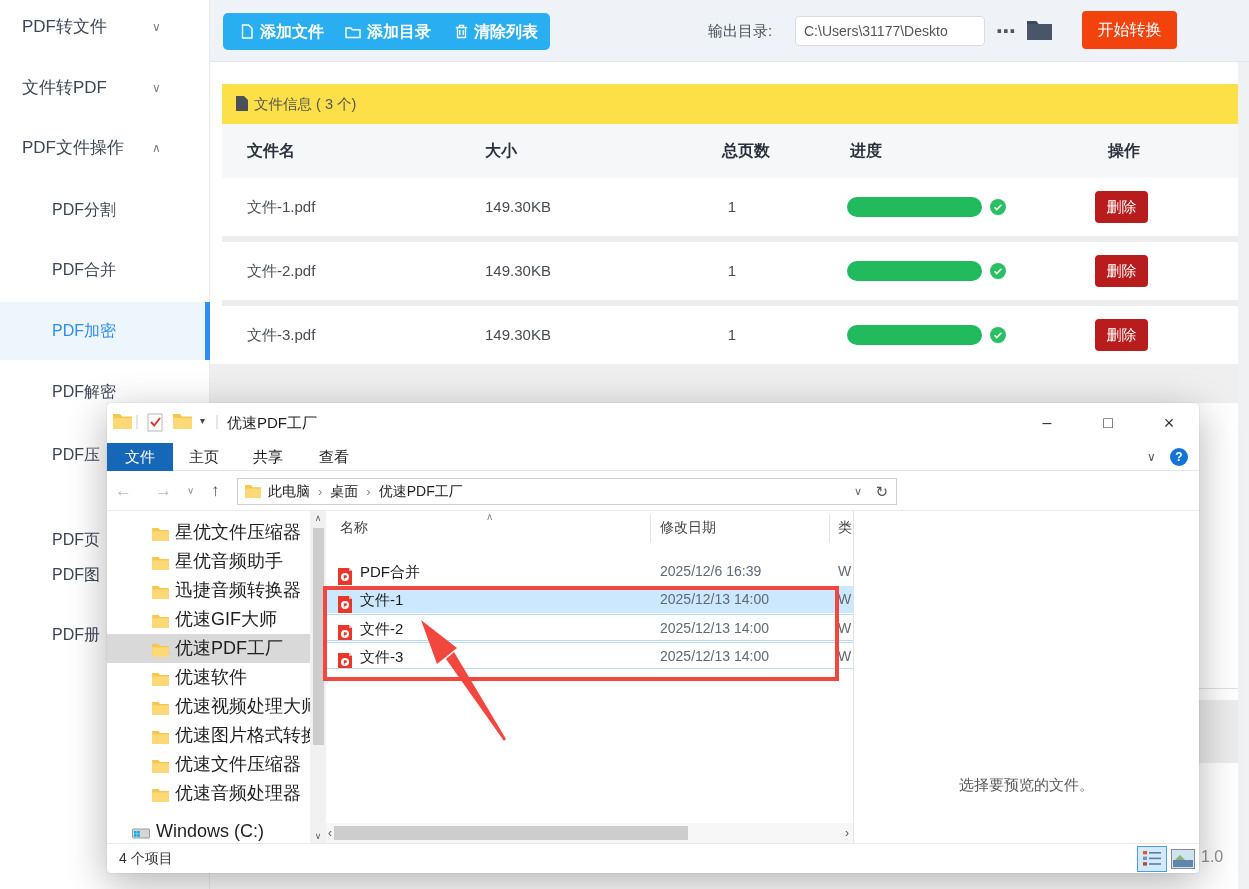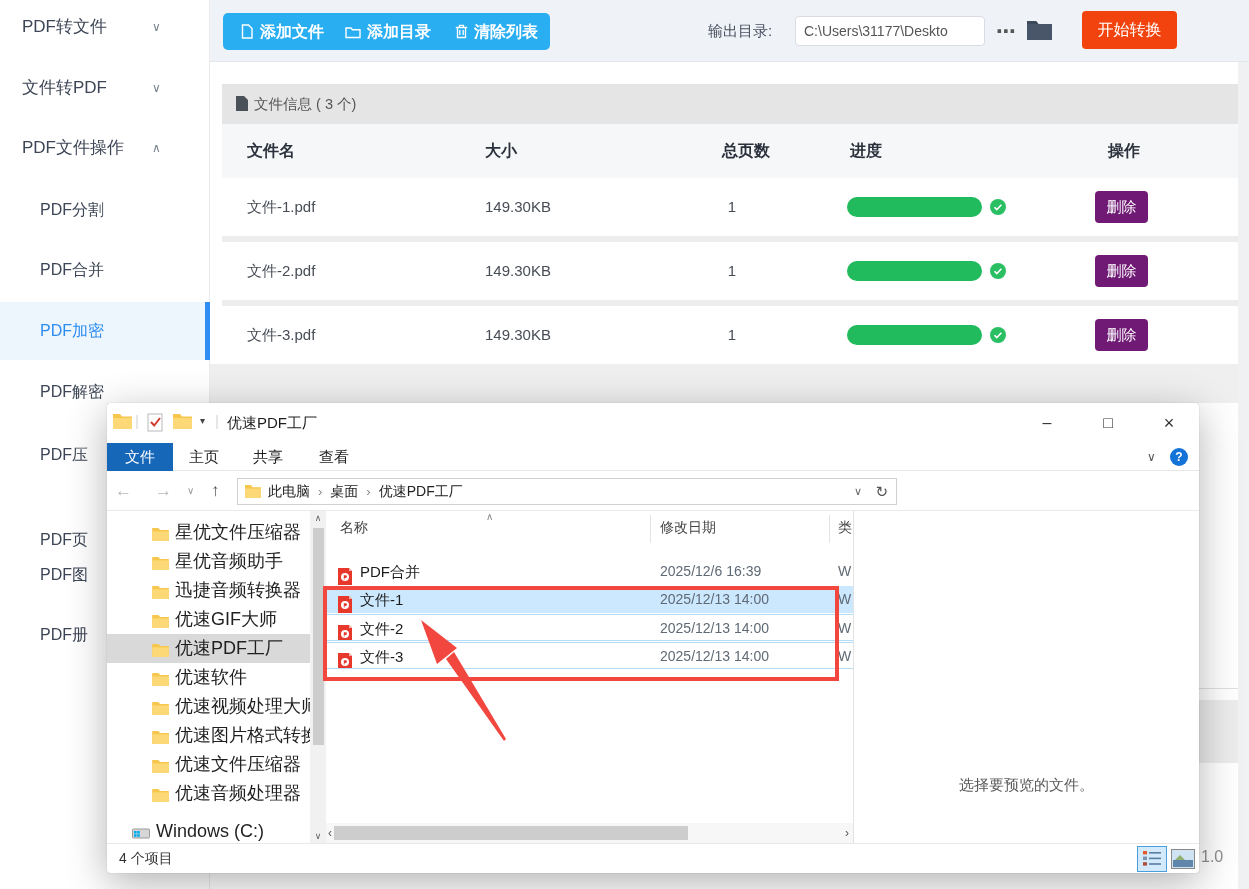--- a/index.html
+++ b/index.html
@@ -3,50 +3,50 @@
 <meta charset="utf-8">
 <style>
   html,body{margin:0;padding:0;background:#fff;}
   *{box-sizing:border-box;font-family:"Liberation Sans","DejaVu Sans",sans-serif;}
   #app{position:relative;width:1249px;height:889px;overflow:hidden;background:#fff;padding-left:40px;}
 
   
   #sidebar{position:absolute;left:0;top:0;width:210px;height:889px;background:#fff;border-right:1px solid #ebebee;z-index:2;}
   .sb-item{position:absolute;left:0;width:210px;height:30px;line-height:30px;color:#3d4656;cursor:pointer;}
   .sb-item .sb-label{margin-left:22px;font-size:17px;}
-  .sb-item.lvl2 .sb-label{margin-left:40px;font-size:16px;}
+  .sb-item.lvl2 .sb-label{margin-left:52px;font-size:16px;}
   .sb-chev{position:absolute;left:152px;top:0;font-size:12px;color:#7a8290;}
   .sb-item.selected{top:302px;height:58px;line-height:58px;background:#eef6fd;}
   .sb-item.selected .sb-label{color:#2d8cf0;}
   .sb-item.selected::after{content:"";position:absolute;right:0;top:0;width:5px;height:58px;background:#2f8ef5;}
 
   
   #topbar{position:absolute;left:210px;top:0;width:1039px;height:62px;background:#eff2f6;border-bottom:1px solid #e3e6eb;z-index:1;}
   #btngroup{position:absolute;left:13px;top:13px;width:327px;height:37px;background:#2aaef2;border-radius:5px;}
   .tb-btn{position:absolute;top:0;height:37px;line-height:37px;color:#fff;font-size:16px;font-weight:600;cursor:pointer;white-space:nowrap;}
   .tb-btn svg{vertical-align:-2px;margin-right:6px;}
   #out-label{position:absolute;left:498px;top:0;height:62px;line-height:62px;font-size:15px;color:#4a5160;}
   #out-input{position:absolute;left:585px;top:16px;width:190px;height:30px;border:1px solid #d9dce2;border-radius:4px;background:#fff;font-size:14px;color:#555;padding:0 8px;outline:none;}
   #out-more{position:absolute;left:781px;top:11px;width:30px;height:40px;line-height:40px;text-align:center;font-size:20px;color:#555;font-weight:bold;cursor:pointer;}
   #out-folder{position:absolute;left:816px;top:18px;cursor:pointer;}
   #start-btn{position:absolute;left:872px;top:11px;width:95px;height:38px;background:#f2430e;border:none;border-radius:4px;color:#fff;font-size:16px;cursor:pointer;}
 
   
-  #fileinfo{position:absolute;left:222px;top:84px;width:1016px;height:40px;background:#e5e5e5;line-height:40px;color:#555;font-size:14.5px;z-index:1;}
+  #fileinfo{position:absolute;left:222px;top:84px;width:1016px;height:40px;background:#fde047;line-height:40px;color:#555;font-size:14.5px;z-index:1;}
   #fileinfo svg{vertical-align:-2px;margin:0 6px 0 14px;}
   #thead{position:absolute;left:222px;top:124px;width:1016px;height:54px;background:#f6f7f8;z-index:1;}
   #thead span{position:absolute;top:0;line-height:54px;font-size:16px;font-weight:bold;color:#2b313c;}
   #rowbase{position:absolute;left:222px;top:178px;width:1016px;height:186px;background:#ededed;z-index:1;}
   .frow{position:absolute;left:222px;width:1016px;height:58px;background:#fff;z-index:1;}
   .frow .c-name{position:absolute;left:25px;line-height:58px;font-size:15px;color:#474c55;}
   .frow .c-size{position:absolute;left:263px;line-height:58px;font-size:15px;color:#474c55;}
   .frow .c-pages{position:absolute;left:495px;width:30px;text-align:center;line-height:58px;font-size:15px;color:#474c55;}
   .frow .c-bar{position:absolute;left:625px;top:19px;width:135px;height:20px;border-radius:10px;background:#21ba5c;}
   .frow .c-check{position:absolute;left:768px;top:21px;}
-  .frow .c-del{position:absolute;left:873px;top:13px;width:53px;height:32px;background:#701a75;border:none;border-radius:4px;color:#fff;font-size:15px;cursor:pointer;}
+  .frow .c-del{position:absolute;left:873px;top:13px;width:53px;height:32px;background:#b91c1c;border:none;border-radius:4px;color:#fff;font-size:15px;cursor:pointer;}
   #under-gray{position:absolute;left:210px;top:364px;width:1039px;height:39px;background:#efefef;z-index:1;}
   #right-strip{position:absolute;left:1238px;top:62px;width:11px;height:827px;background:#eff1f3;z-index:1;}
   #back-line{position:absolute;left:210px;top:688px;width:1028px;height:1px;background:#e0e0e0;z-index:1;}
   #back-band{position:absolute;left:210px;top:700px;width:1028px;height:63px;background:#ececec;z-index:1;}
   #version{position:absolute;left:1201px;top:848px;font-size:16px;color:#8e8e8e;z-index:3;}
 
   
   #explorer{position:absolute;left:107px;top:403px;width:1092px;height:470px;background:#fff;border-radius:3px;
             box-shadow:0 10px 40px rgba(0,0,0,.30),0 0 1px rgba(0,0,0,.35);z-index:10;}
   #titlebar{position:absolute;left:0;top:0;width:100%;height:40px;}

